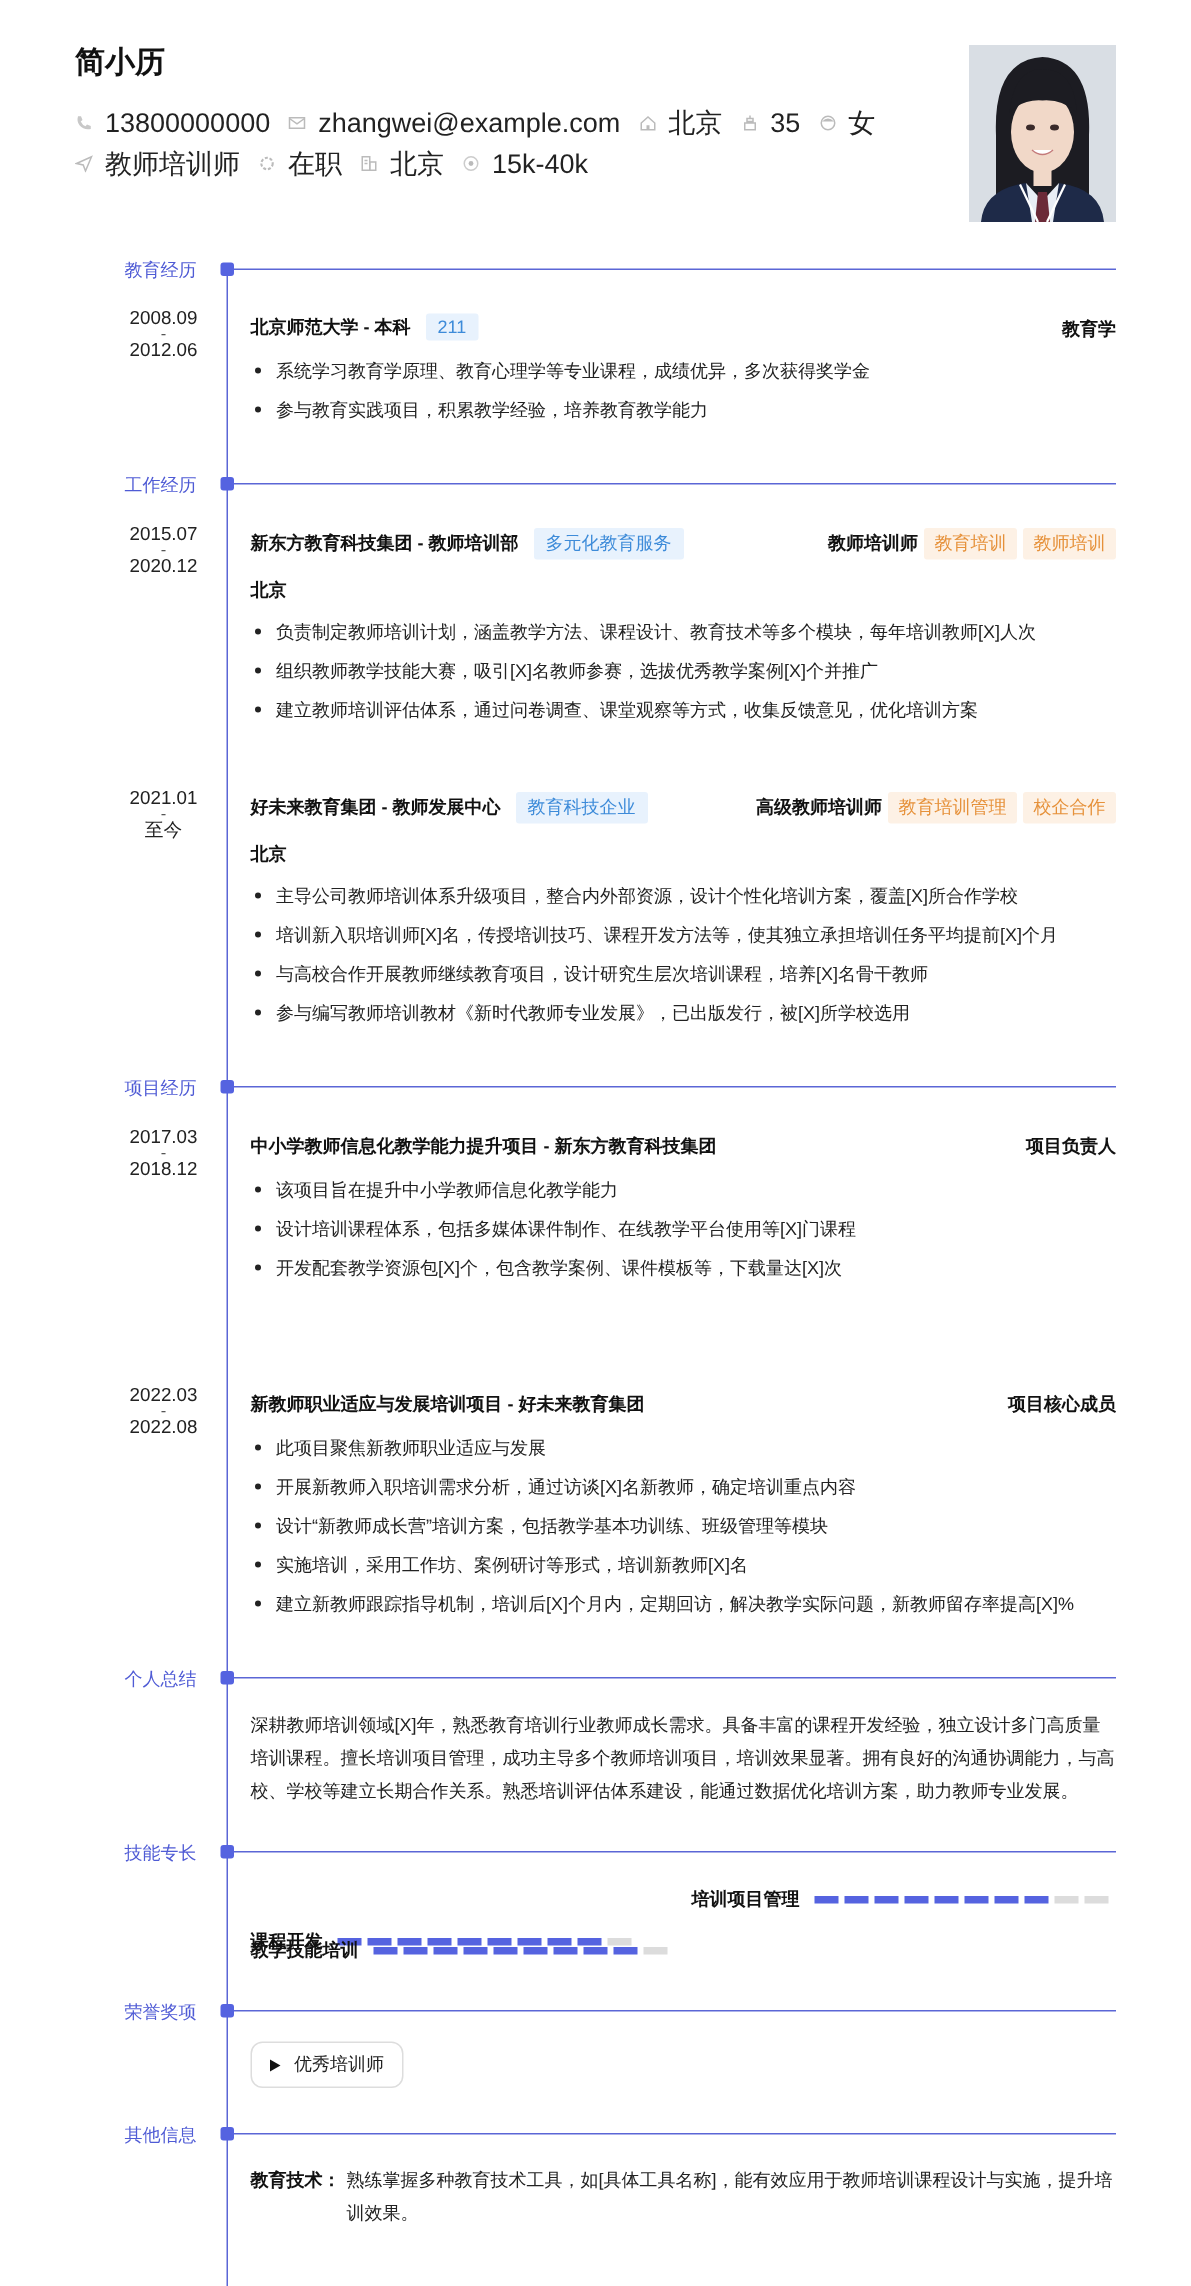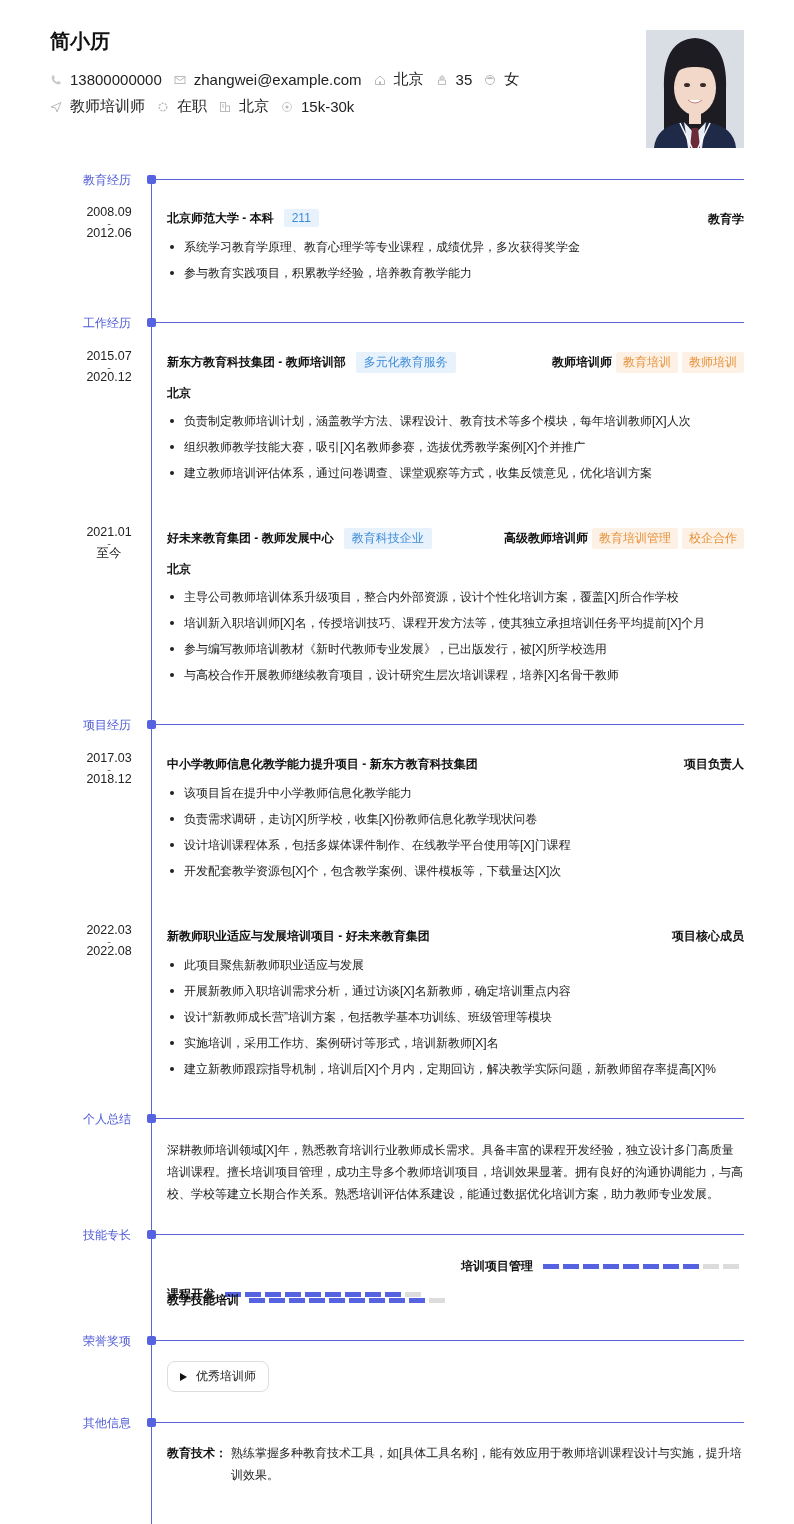--- a/index.html
+++ b/index.html
@@ -2,21 +2,21 @@
 <html><head>
 <meta charset="utf-8">
 <style>
   * { box-sizing: border-box; margin: 0; padding: 0; }
   body {
     width: 794px; height: 1524px; background: #fff; overflow: hidden;
     font-family: "Liberation Sans", "DejaVu Sans", sans-serif;
     color: #222; position: relative; font-size: 12px;
   }
   .name { position: absolute; left: 50px; top: 28px; font-size: 20px; font-weight: bold; color: #111; }
-  .info-row { position: absolute; left: 50px; display: flex; align-items: center; font-size: 15px; color: #222; }
+  .info-row { position: absolute; left: 50px; display: flex; align-items: center; font-size: 18px; color: #222; }
   .info-row.r1 { top: 70px; }
   .info-row.r2 { top: 97px; }
   .info-item { display: flex; align-items: center; margin-right: 12px; }
   .info-item .ico { width: 12px; height: 12px; margin-right: 8px; color: #bbb; display: inline-flex; align-items: center; justify-content: center; }
   .info-item .ico svg { width: 12px; height: 12px; }
   .photo { position: absolute; left: 646px; top: 30px; width: 98px; height: 118px; overflow: hidden; background: #d8dde3; }
   .vline { position: absolute; left: 151px; top: 178px; width: 1px; height: 1346px; background: #5b66d6; }
   .section-head { position: absolute; left: 0; width: 794px; height: 16px; }
   .section-head .label { position: absolute; left: 83px; top: 0; font-size: 12px; color: #4f5bd5; }
   .section-head .dot { position: absolute; left: 147px; top: 3px; width: 9px; height: 9px; background: #5563e0; border-radius: 2px; }
@@ -122,21 +122,21 @@
       </span>
     <span>北京</span>
   </div>
   <div class="info-item">
     <span class="ico">
         <svg viewBox="0 0 12 12">
           <circle cx="6" cy="6" r="4.5" fill="none" stroke="#ccc"></circle>
           <circle cx="6" cy="6" r="1.6" fill="#bbb"></circle>
         </svg>
       </span>
-    <span>15k-30k</span>
+    <span>15k-40k</span>
   </div>
 </div>
 
 <div class="photo" title="证件照">
   <svg viewBox="0 0 98 118" width="98" height="118">
     <rect width="98" height="118" fill="#d9dee4"></rect>
     <path d="M18 118 L18 60 Q16 10 49 8 Q82 10 80 60 L80 118Z" fill="#1c1c22"></path>
     <ellipse cx="49" cy="58" rx="21" ry="27" fill="#f1d8c8"></ellipse>
     <path d="M27 45 Q30 16 49 16 Q70 16 72 45 Q62 36 49 37 Q36 36 27 45Z" fill="#1c1c22"></path>
     <path d="M42 70 Q49 76 56 70" fill="#fff" stroke="#c47a7a"></path>
@@ -211,40 +211,39 @@
 </div>
 <div class="entry-right" style="top:528px;">
   <span>高级教师培训师</span>
   <span class="tag-orange">教育培训管理</span>
   <span class="tag-orange">校企合作</span>
 </div>
 <div class="loc" style="top:561px;">北京</div>
 <ul class="bullets" style="top:584px;">
   <li>主导公司教师培训体系升级项目，整合内外部资源，设计个性化培训方案，覆盖[X]所合作学校</li>
   <li>培训新入职培训师[X]名，传授培训技巧、课程开发方法等，使其独立承担培训任务平均提前[X]个月</li>
+  <li>与高校合作开展教师继续教育项目，设计研究生层次培训课程，培养[X]名骨干教师</li>
   <li>参与编写教师培训教材《新时代教师专业发展》，已出版发行，被[X]所学校选用</li>
-  <li>与高校合作开展教师继续教育项目，设计研究生层次培训课程，培养[X]名骨干教师</li>
 </ul>
 
 <div class="section-head" style="top:717px;">
   <span class="label">项目经历</span>
   <span class="dot"></span>
   <span class="hline"></span>
 </div>
 
 <div class="date" style="top:752px;">
   <div>2017.03</div>
     <div class="dash">-</div>
     <div>2018.12</div>
 </div>
 <div class="entry-title" style="top:756px;">中小学教师信息化教学能力提升项目 - 新东方教育科技集团</div>
 <div class="entry-right" style="top:756px;">项目负责人</div>
 <ul class="bullets" style="top:780px;">
   <li>该项目旨在提升中小学教师信息化教学能力</li>
-  <li>负责需求调研，走访[X]所学校，收集[X]份教师信息化教学现状问卷</li>
   <li>设计培训课程体系，包括多媒体课件制作、在线教学平台使用等[X]门课程</li>
   <li>开发配套教学资源包[X]个，包含教学案例、课件模板等，下载量达[X]次</li>
 </ul>
 
 <div class="date" style="top:924px;">
   <div>2022.03</div>
     <div class="dash">-</div>
     <div>2022.08</div>
 </div>
 <div class="entry-title" style="top:928px;">新教师职业适应与发展培训项目 - 好未来教育集团</div>

